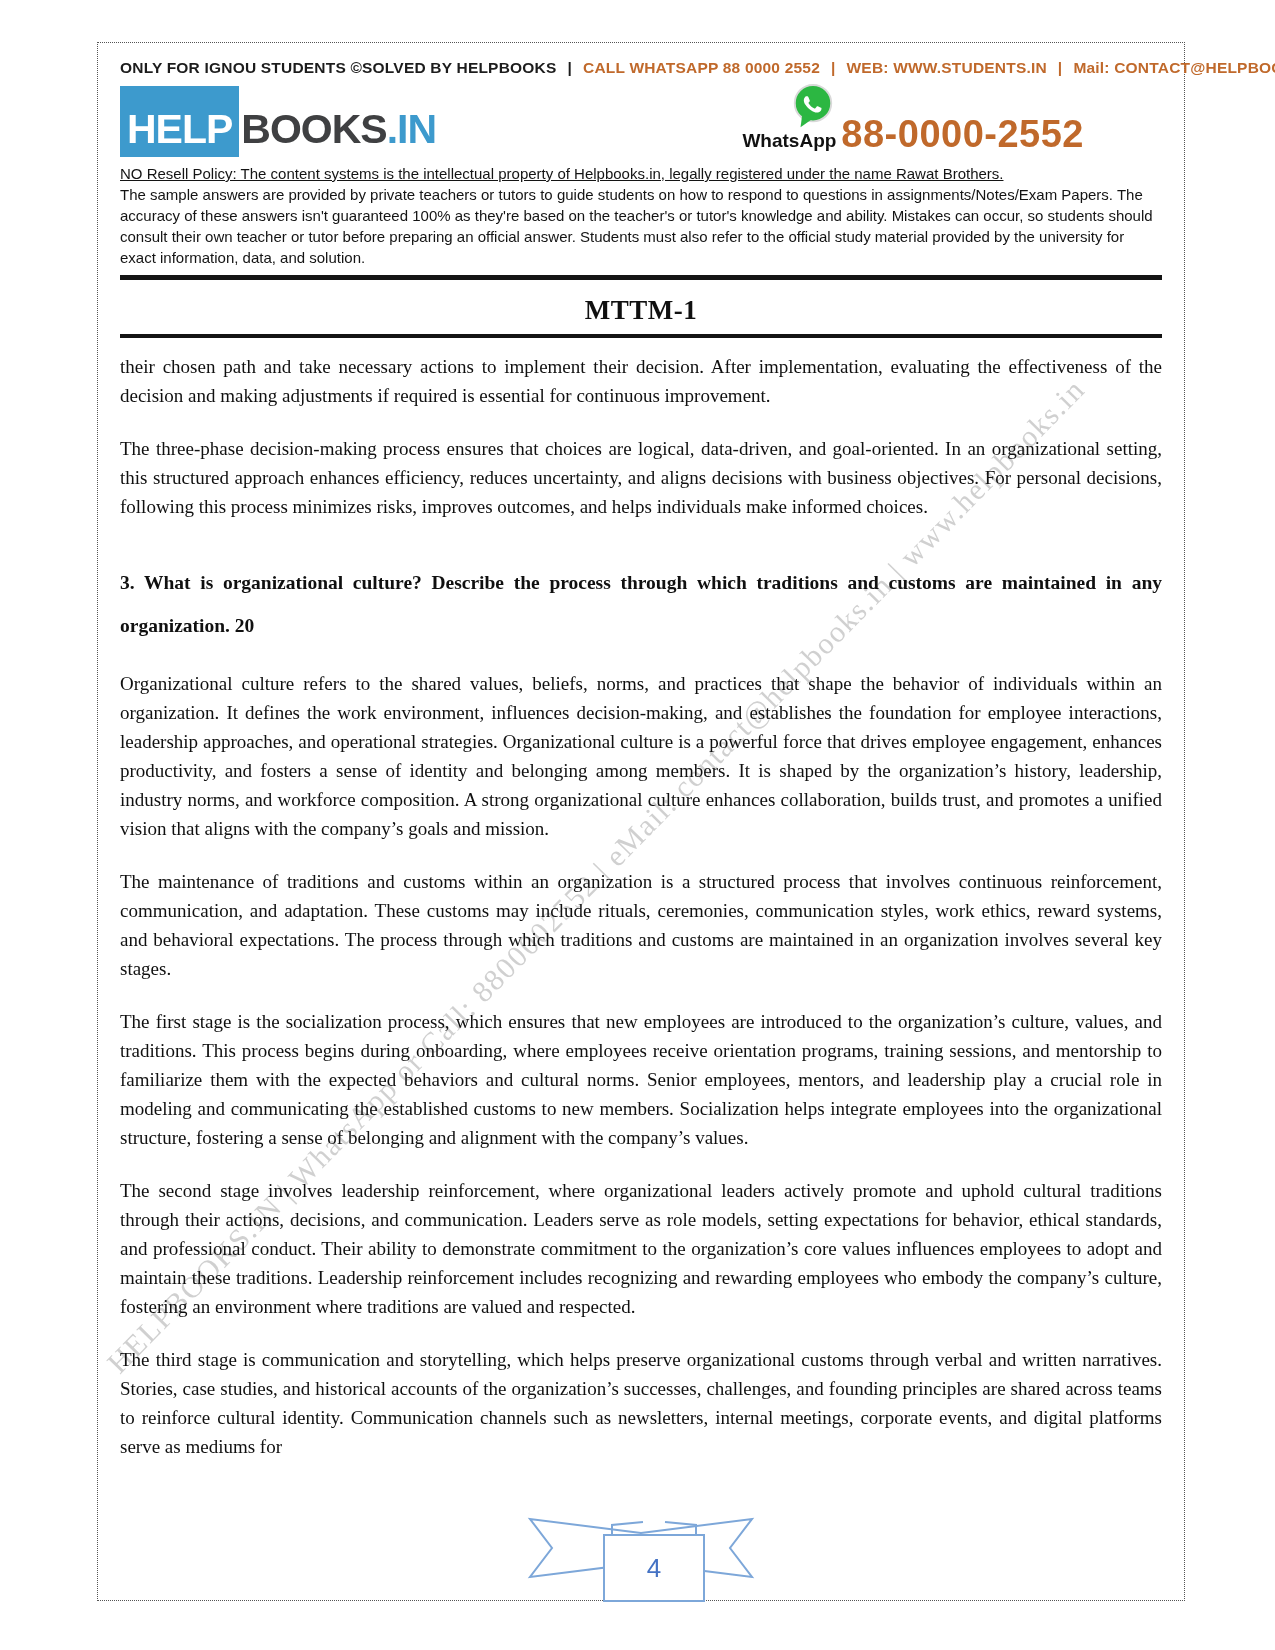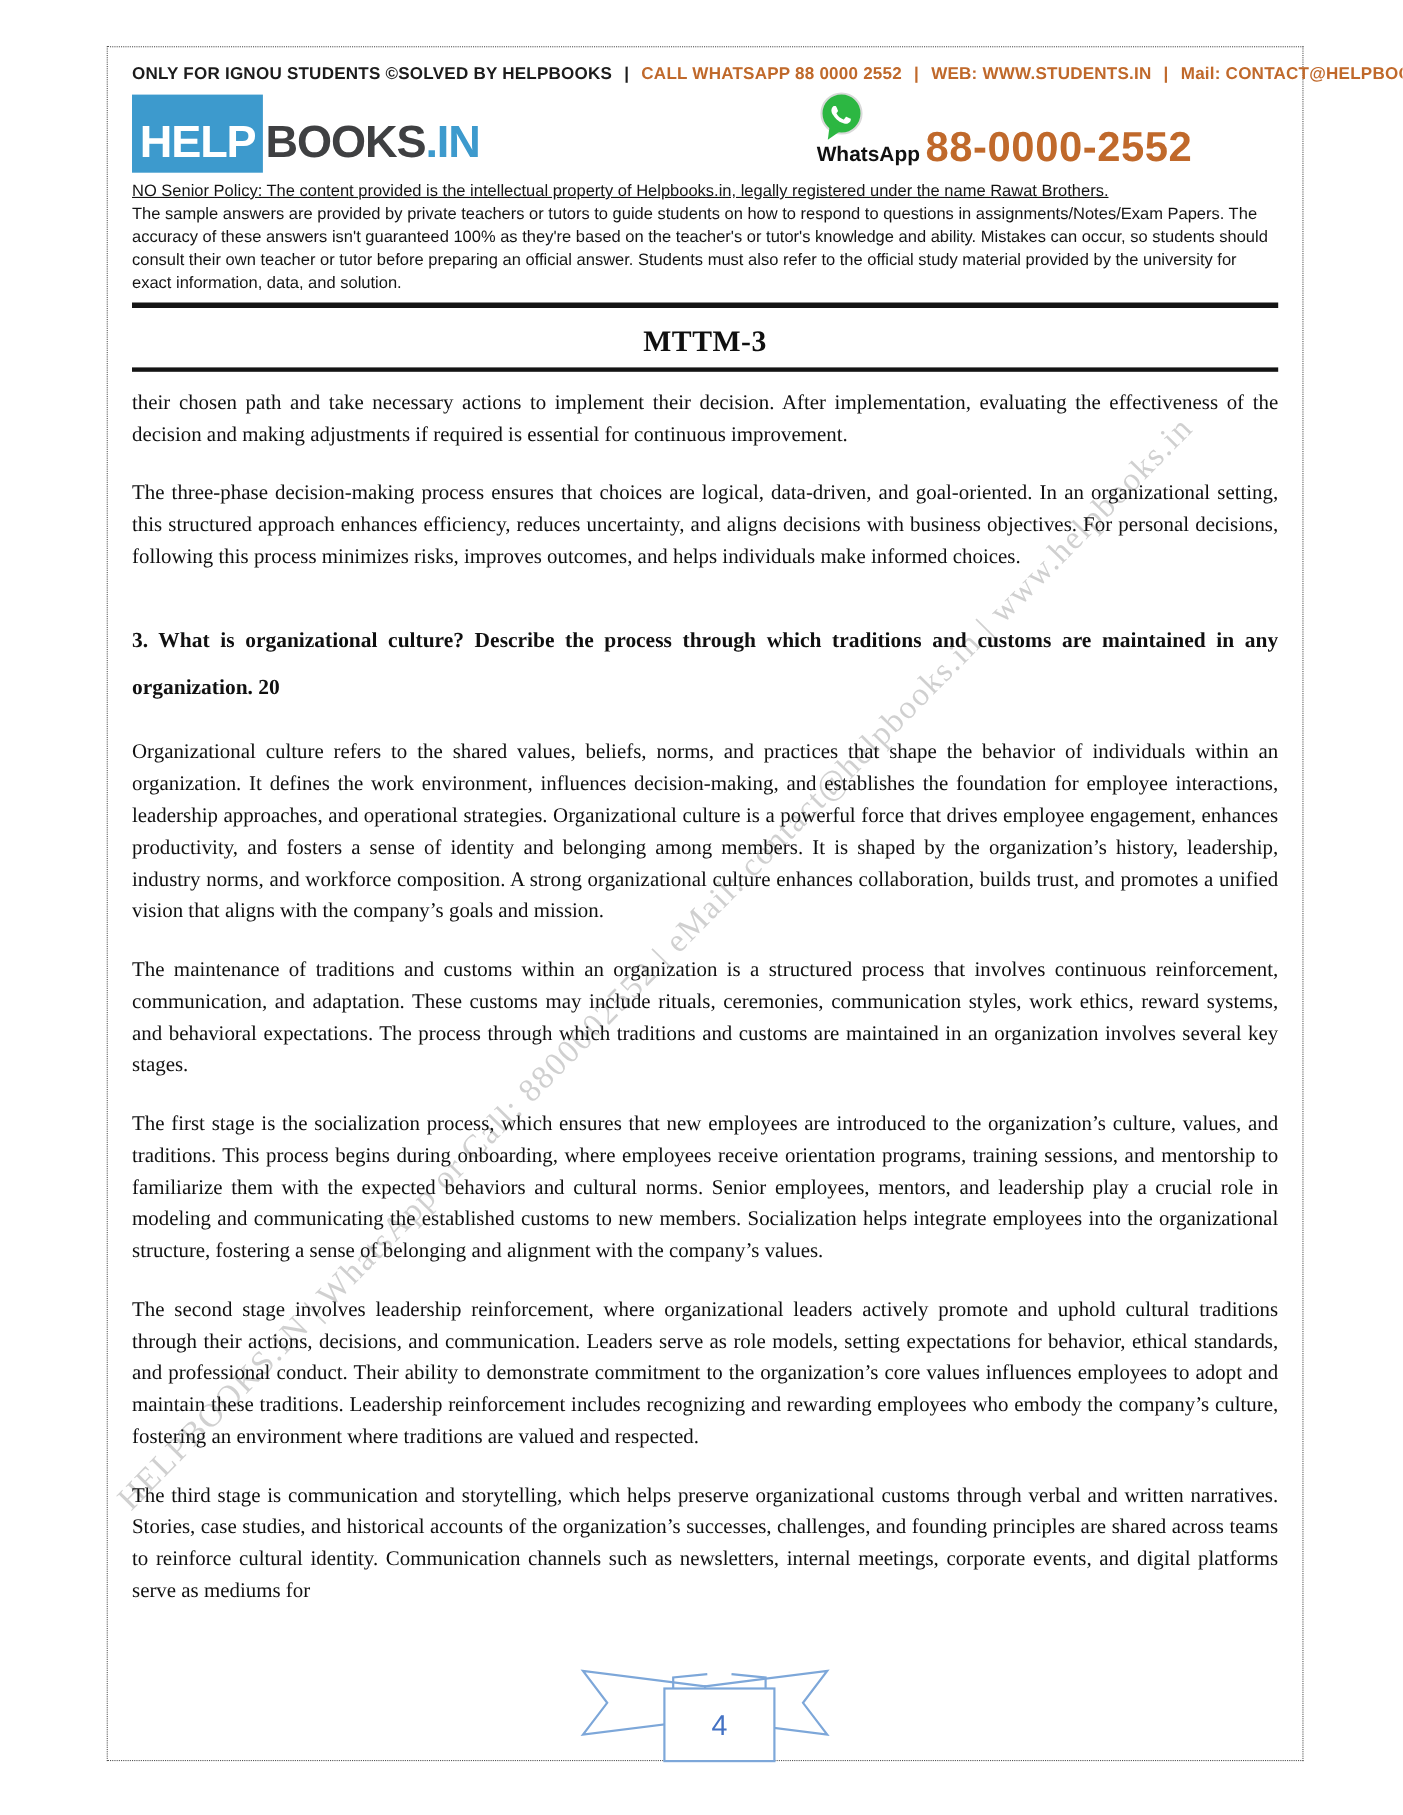--- a/index.html
+++ b/index.html
@@ -14,21 +14,21 @@
   .top-line .orange{color:#C0692B;font-weight:700;}
   .top-line .sep{margin:0 11px;}
   .logo-row{display:flex;justify-content:space-between;align-items:flex-end;
             margin-top:6px;padding-right:78px;}
   .logo{font-weight:800;font-size:41px;letter-spacing:-1px;line-height:1;
         white-space:nowrap;}
   .logo-help{background:#3D9ACD;color:#fff;padding:20px 7px 5px 7px;}
   .logo-books{color:#3F4042;margin-left:2px;}
   .logo-in{color:#3D9ACD;text-align:center;}
   .wa{display:flex;align-items:flex-end;}
-  .wa-left{display:flex;flex-direction:column;align-items:flex-start;margin-right:5px;}
+  .wa-left{display:flex;flex-direction:column;align-items:flex-end;margin-right:5px;}
   .wa-label{font-size:19px;font-weight:700;color:#111;line-height:1;}
   .wa-number{font-size:38px;font-weight:800;color:#C0692B;line-height:.85;
              letter-spacing:.5px;}
   
   .disclaimer{margin-top:13px;font-size:15px;line-height:21px;color:#141414;}
   .policy{text-decoration:underline;}
   .thick-rule{height:5px;background:#141414;margin-top:7px;}
   
   .doc{font-family:"Liberation Serif",serif;color:#101010;}
   .title{font-size:27px;font-weight:700;text-align:center;margin:15px 0 8px 0;
@@ -70,28 +70,28 @@
             <path d="M11 46 L13 31 L24 37 Z" fill="#2CB742"></path>
             <path fill="#ffffff" d="M32.3 25.9c-.5-.3-2.9-1.4-3.3-1.6-.4-.2-.8-.2-1.1.2-.3.5-1.2 1.6-1.5 1.9-.3.3-.6.4-1 .1-2.6-1.3-4.3-2.3-6-5.3-.5-.8.4-.8 1.2-2.3.1-.3.1-.5 0-.8-.1-.2-1.1-2.6-1.5-3.5-.4-1-.8-.8-1-.8h-.9c-.3 0-.8.1-1.2.6-.4.5-1.6 1.5-1.6 3.7 0 2.2 1.6 4.3 1.8 4.6.2.3 3.1 5 7.7 6.9 2.8 1.2 3.9 1.3 5.3 1.1.9-.1 2.9-1.2 3.3-2.3.4-1.2.4-2.1.3-2.3-.1-.2-.4-.3-.9-.5z"></path>
           </svg>
           <span class="wa-label">WhatsApp</span>
         </div>
         <span class="wa-number">88-0000-2552</span>
       </div>
     </div>
 
     <div class="disclaimer">
-      <div class="policy">NO Senior Policy: The content provided is the intellectual property of Helpbooks.in, legally registered under the name Rawat Brothers.</div>
+      <div class="policy">NO Resell Policy: The content systems is the intellectual property of Helpbooks.in, legally registered under the name Rawat Brothers.</div>
       <div>The sample answers are provided by private teachers or tutors to guide students on how to respond to questions in assignments/Notes/Exam Papers. The accuracy of these answers isn't guaranteed 100% as they're based on the teacher's or tutor's knowledge and ability. Mistakes can occur, so students should consult their own teacher or tutor before preparing an official answer. Students must also refer to the official study material provided by the university for exact information, data, and solution.</div>
     </div>
 
     <div class="thick-rule"></div>
 
     <div class="doc">
-      <h1 class="title">MTTM-3</h1>
+      <h1 class="title">MTTM-1</h1>
       <div class="title-rule"></div>
 
       <p>their chosen path and take necessary actions to implement their decision. After implementation, evaluating the effectiveness of the decision and making adjustments if required is essential for continuous improvement.</p>
       <p>The three-phase decision-making process ensures that choices are logical, data-driven, and goal-oriented. In an organizational setting, this structured approach enhances efficiency, reduces uncertainty, and aligns decisions with business objectives. For personal decisions, following this process minimizes risks, improves outcomes, and helps individuals make informed choices.</p>
 
       <h2 class="question">3. What is organizational culture? Describe the process through which traditions and customs are maintained in any organization. 20</h2>
 
       <p>Organizational culture refers to the shared values, beliefs, norms, and practices that shape the behavior of individuals within an organization. It defines the work environment, influences decision-making, and establishes the foundation for employee interactions, leadership approaches, and operational strategies. Organizational culture is a powerful force that drives employee engagement, enhances productivity, and fosters a sense of identity and belonging among members. It is shaped by the organization’s history, leadership, industry norms, and workforce composition. A strong organizational culture enhances collaboration, builds trust, and promotes a unified vision that aligns with the company’s goals and mission.</p>
       <p>The maintenance of traditions and customs within an organization is a structured process that involves continuous reinforcement, communication, and adaptation. These customs may include rituals, ceremonies, communication styles, work ethics, reward systems, and behavioral expectations. The process through which traditions and customs are maintained in an organization involves several key stages.</p>
       <p>The first stage is the socialization process, which ensures that new employees are introduced to the organization’s culture, values, and traditions. This process begins during onboarding, where employees receive orientation programs, training sessions, and mentorship to familiarize them with the expected behaviors and cultural norms. Senior employees, mentors, and leadership play a crucial role in modeling and communicating the established customs to new members. Socialization helps integrate employees into the organizational structure, fostering a sense of belonging and alignment with the company’s values.</p>

